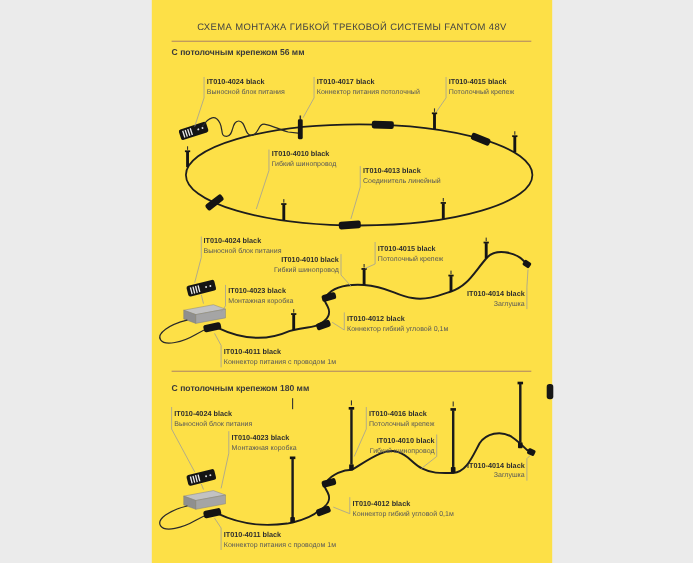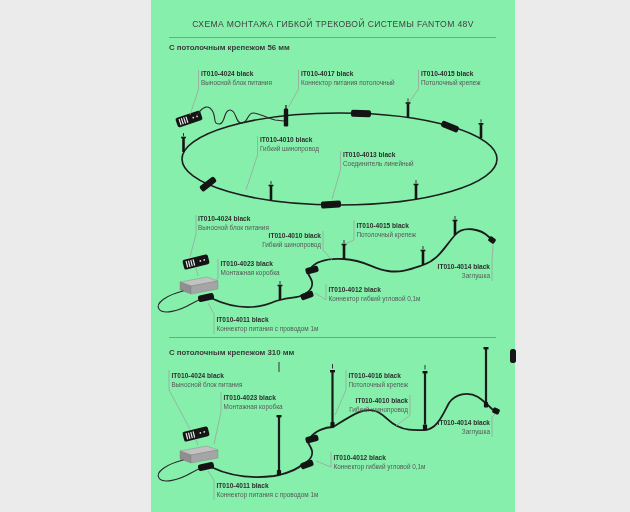--- a/index.html
+++ b/index.html
@@ -1,18 +1,18 @@
 <!DOCTYPE html>
 <html><head>
 <meta charset="utf-8">
 <style>
   html,body{margin:0;padding:0;}
   body{width:630px;height:512px;font-family:"Liberation Sans",sans-serif;}
   .canvas{position:relative;width:630px;height:512px;background:#ebebeb;overflow:hidden;}
-  .page{position:absolute;left:151px;top:0;width:364px;height:512px;background:#86efac;}
+  .page{position:absolute;left:138px;top:0;width:364px;height:512px;background:#fde047;}
   .title{position:absolute;left:0;right:0;top:19px;text-align:center;font-size:8.6px;font-weight:500;
          letter-spacing:.35px;color:#424242;}
   .rule{position:absolute;left:18px;width:327px;height:1px;background:#b28a63;}
   .rule1{top:37px}.rule2{top:337px}
   .heading{position:absolute;left:18px;font-size:7.8px;font-weight:600;color:#3a3a3a;z-index:2;}
   .h1{top:43px}.h2{top:348px}
   svg{position:absolute;left:0;overflow:visible;}
   .svg1{top:60px}.svg2{top:207px}.svg3{top:345px}
   .track{fill:none;stroke:#1d1d1d;stroke-width:1.8;stroke-linecap:round;}
   .ring{fill:none;stroke:#1d1d1d;stroke-width:1.6;}
@@ -206,21 +206,21 @@
         <text class="name" x="177.5" y="94">Коннектор гибкий угловой 0,1м</text>
       </g>
       <g>
         <polyline class="lead" points="57,96 63,107 63,127"></polyline>
         <text class="code" x="65.5" y="115">IT010-4011 black</text>
         <text class="name" x="65.5" y="124">Коннектор питания с проводом 1м</text>
       </g>
     </svg>
 
     <div class="rule rule2"></div>
-    <div class="heading h2">С потолочным крепежом 310 мм</div>
+    <div class="heading h2">С потолочным крепежом 180 мм</div>
 
     <svg class="svg3" width="364" height="167" viewBox="0 0 364 167">
       <path class="track" d="M60 122 C85 134,107 133,123 131 L128 130 C140 127,147 124,152 119 C160 115,163 109,160 103 C157 97,156 98,159 93 C164 86,174 82,182 82 C200 71,212 62,224 66 C234 69,236 76,246 81 C256 86,264 85,274 85 C286 84,291 71,298 58 C304 49,317 46,327 52 C333 56,337 60,341 64 L345 66"></path>
 
       <g transform="translate(45,89) rotate(-14)">
         <rect x="-13" y="-5" width="26" height="10" rx="2" class="blk"></rect>
         <rect x="-10" y="-3.2" width="1.2" height="6.4" fill="#e8e8e8"></rect>
           <rect x="-7.6" y="-3.2" width="1.2" height="6.4" fill="#e8e8e8"></rect>
         <rect x="-5.2" y="-3.2" width="1.2" height="6.4" fill="#e8e8e8"></rect>
           <rect x="-2.8" y="-3.2" width="1.2" height="6.4" fill="#e8e8e8"></rect>

